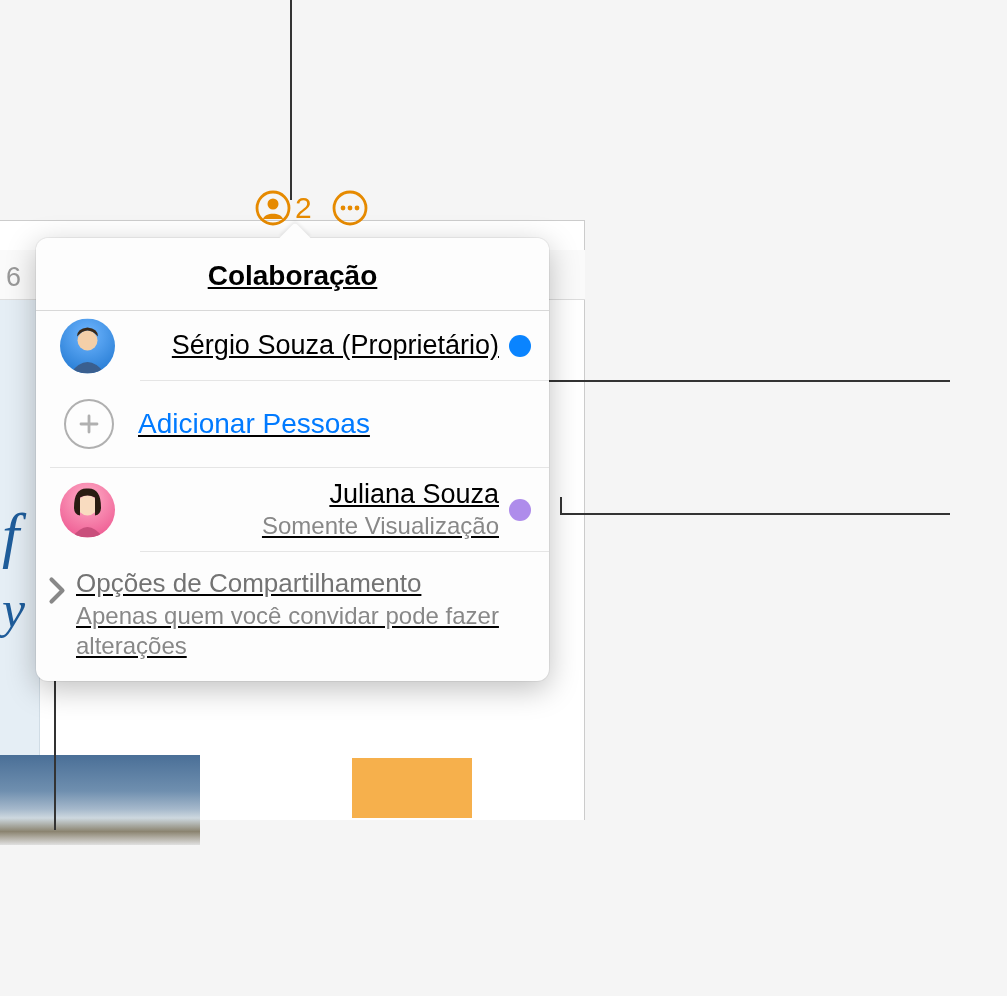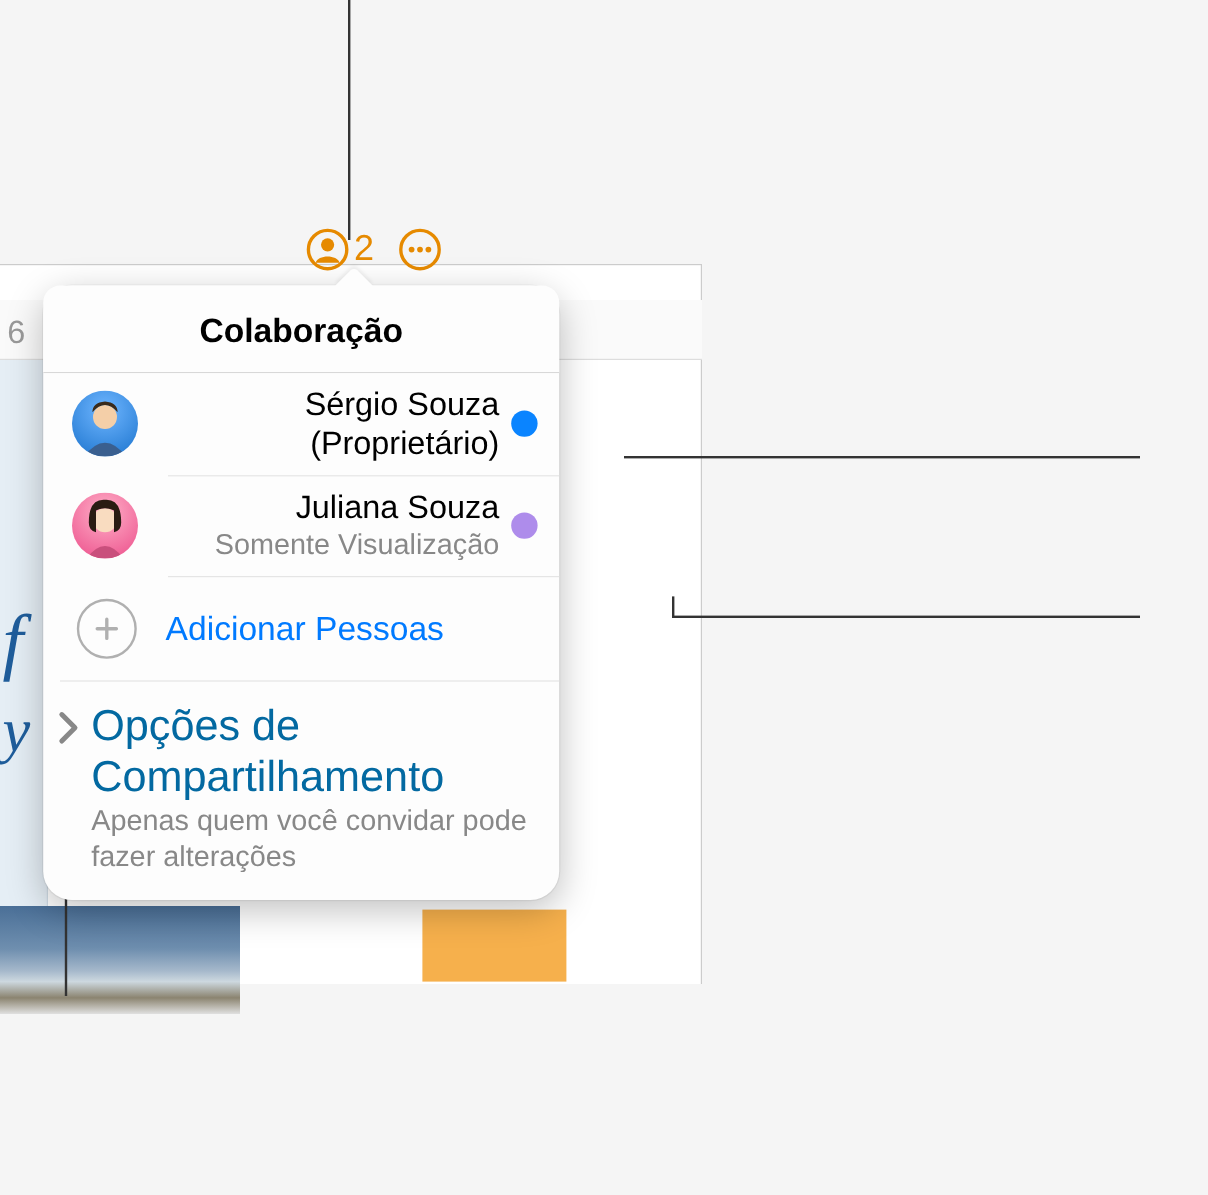--- a/index.html
+++ b/index.html
@@ -105,25 +105,26 @@
   .line-r1 { height: 2px; width: 430px; top: 380px; left: 520px; }
   .line-r2 { height: 2px; width: 390px; top: 513px; left: 560px; }
   .line-r2v { width: 2px; height: 17px; top: 497px; left: 560px; }
   .line-bot { width: 2px; height: 150px; top: 680px; left: 54px; }
 
   
   .popover {
     position: absolute;
     top: 238px;
     left: 36px;
-    width: 430px;
+    width: 513px;
     background: #fdfdfd;
-    border-radius: 24px;
+    border-radius: 12px;
     box-shadow: 0 8px 30px rgba(0,0,0,0.25), 0 0 0 1px rgba(0,0,0,0.05);
     overflow: visible;
+    text-decoration: underline;
   }
   .popover::before {
     content: "";
     position: absolute;
     top: -11px;
     left: 248px;
     width: 22px;
     height: 22px;
     background: #fdfdfd;
     transform: rotate(45deg);
@@ -221,22 +222,22 @@
     cursor: pointer;
   }
   .chev {
     width: 22px;
     flex-shrink: 0;
     margin-top: 6px;
     margin-right: 8px;
   }
   .share-text { flex: 1; }
   .share-title {
-    font-size: 36px;
-    color: #0369a1;
+    font-size: 26px;
+    color: #737373;
     margin-bottom: 2px;
   }
   .share-sub {
     font-size: 24px;
     color: #888;
     line-height: 1.25;
   }
 </style>
 </head>
 <body>
@@ -295,20 +296,29 @@
           <path d="M17 18 Q27.5 6 38 18 Q38 10 27.5 9 Q17 10 17 18" fill="#3a2a1a"></path>
         </svg>
       </div>
       <div class="row-text">
         <div class="row-name">Sérgio Souza (Proprietário)</div>
       </div>
       <div class="dot" style="background:#0a84ff"></div>
     </div>
 
 
+    <div class="row no-inset add-row" style="border-bottom:1px solid #e5e5e5;">
+      <div class="add-circle">
+        <svg viewBox="0 0 24 24">
+            <path d="M12 4v16M4 12h16" stroke="#b0b0b0" stroke-width="2.8" stroke-linecap="round" fill="none"></path>
+          </svg>
+      </div>
+      <div class="add-label">Adicionar Pessoas</div>
+    </div>
+
     <div class="row" style="margin-left:90px;">
       <div class="avatar">
         <svg viewBox="0 0 55 55">
           <defs>
               <radialGradient id="g3" cx="50%" cy="30%" r="70%">
                 <stop offset="0%" stop-color="#ffb0c8"></stop>
                 <stop offset="100%" stop-color="#ef5f95"></stop>
               </radialGradient>
             </defs>
           <rect width="55" height="55" fill="url(#g3)"></rect>
@@ -317,29 +327,20 @@
           <path d="M14 25 Q14 5 27.5 6 Q41 5 41 25 Q41 32 35 33 L35 15 Q27.5 11 20 15 L20 33 Q14 32 14 25" fill="#2a1c12"></path>
         </svg>
       </div>
       <div class="row-text">
         <div class="row-name">Juliana Souza</div>
         <div class="row-sub">Somente Visualização</div>
       </div>
       <div class="dot" style="background:#9a6fe6;opacity:0.8"></div>
     </div>
 
-    <div class="row no-inset add-row" style="border-bottom:1px solid #e5e5e5;">
-      <div class="add-circle">
-        <svg viewBox="0 0 24 24">
-            <path d="M12 4v16M4 12h16" stroke="#b0b0b0" stroke-width="2.8" stroke-linecap="round" fill="none"></path>
-          </svg>
-      </div>
-      <div class="add-label">Adicionar Pessoas</div>
-    </div>
-
   </div>
 
   <div class="share-row">
     <div class="chev">
       <svg viewBox="0 0 16 24">
           <path d="M4 4 L12 12 L4 20" fill="none" stroke="#888" stroke-width="3" stroke-linecap="round" stroke-linejoin="round"></path>
         </svg>
     </div>
     <div class="share-text">
       <div class="share-title">Opções de Compartilhamento</div>

